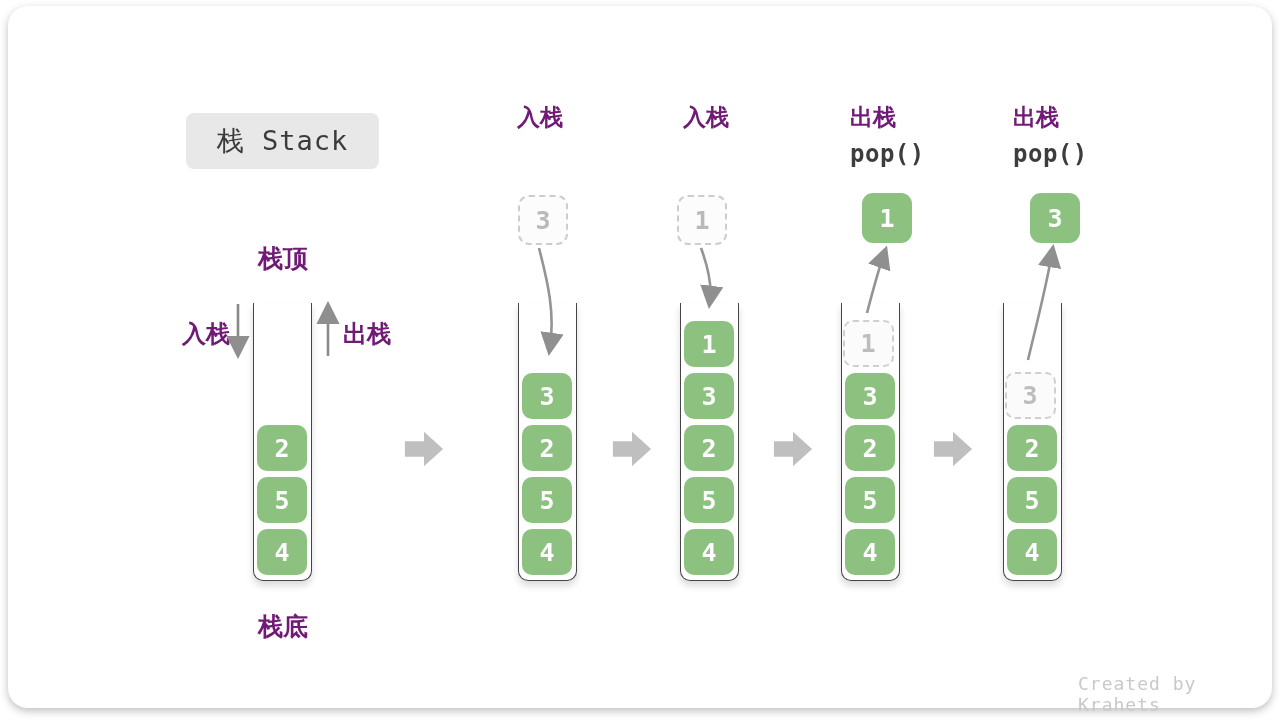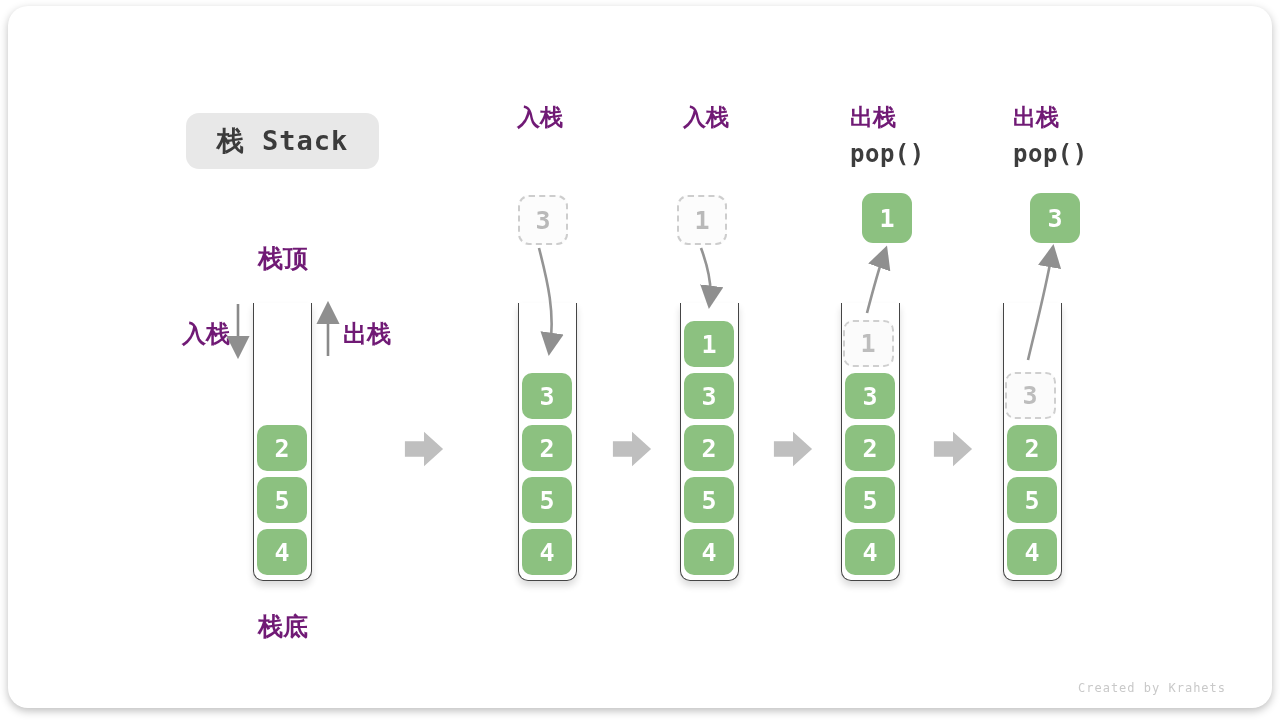--- a/index.html
+++ b/index.html
@@ -4,24 +4,24 @@
 <style>
   html,body{margin:0;padding:0;width:1280px;height:720px;background:#fff;overflow:hidden;}
   body{font-family:"Liberation Sans",sans-serif;position:relative;}
   .card{position:absolute;left:8px;top:6px;right:8px;bottom:12px;background:#fff;
         border-radius:20px;box-shadow:0 3px 9px rgba(0,0,0,0.26);}
   .abs{position:absolute;}
   .zh{font-family:"Liberation Sans",sans-serif;font-weight:700;color:#701a75;}
   .code{font-family:"DejaVu Sans Mono","Liberation Mono",monospace;font-weight:600;color:#3d3d3d;}
   .green-digit{color:#67a857;}
 
-  .title-box{left:186px;top:113px;width:193px;height:56px;background:#e8e8e8;border-radius:13px;
+  .title-box{left:186px;top:113px;width:193px;height:56px;background:#e8e8e8;border-radius:8px;
              display:flex;align-items:center;justify-content:center;
              font-family:"DejaVu Sans Mono","Liberation Mono",monospace;
-             font-weight:700;font-size:27px;color:#3b3b3b;letter-spacing:1px;}
+             font-weight:400;font-size:27px;color:#3b3b3b;letter-spacing:1px;}
 
   .side-label{font-size:25px;text-align:center;}
   .op{top:104px;width:170px;}
   .op-name{font-size:23px;line-height:26px;}
   .op-code{font-size:24px;margin-top:10px;letter-spacing:0.5px;}
 
   .stack{top:303px;width:57px;height:277px;border:1.5px solid #454545;border-top:none;
          border-radius:0 0 10px 10px;box-shadow:0 5px 7px rgba(0,0,0,0.14);background:#fff;}
   .item{position:absolute;left:3px;width:50px;height:46px;border-radius:10px;background:#8cc180;
         color:#fff;display:flex;align-items:center;justify-content:center;
@@ -30,21 +30,21 @@
         left:0.5px;width:47px;height:43px;}
 
   .float-box{width:50px;height:50px;border-radius:11px;display:flex;align-items:center;justify-content:center;
         font-family:"DejaVu Sans Mono","Liberation Mono",monospace;font-weight:700;font-size:25px;}
   .box-dashed{background:#fcfcfc;border:2.5px dashed #cdcdcd;color:#b9b9b9;width:46px;height:46px;}
   .box-solid{background:#8cc180;color:#fff;}
 
   .block-arrow{pointer-events:none;}
   .overlay{left:0;top:0;pointer-events:none;}
   .watermark{left:1078px;top:673px;font-family:"DejaVu Sans Mono","Liberation Mono",monospace;
-        font-size:12px;color:#c9c9c9;letter-spacing:1px;margin-top:8px;}
+        font-size:18px;color:#c9c9c9;letter-spacing:1px;}
 </style>
 </head>
 <body>
 
 <div class="card"></div>
 
 <div class="abs title-box">栈 Stack</div>
 
 <div class="abs zh side-label" style="left:233px;top:242px;width:100px;">栈顶</div>
 <div class="abs zh side-label" style="left:233px;top:610px;width:100px;text-align:center;">栈底</div>

